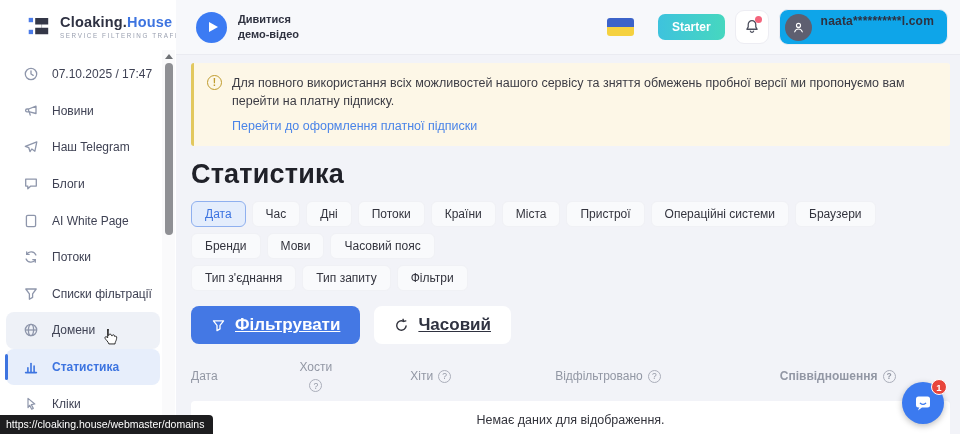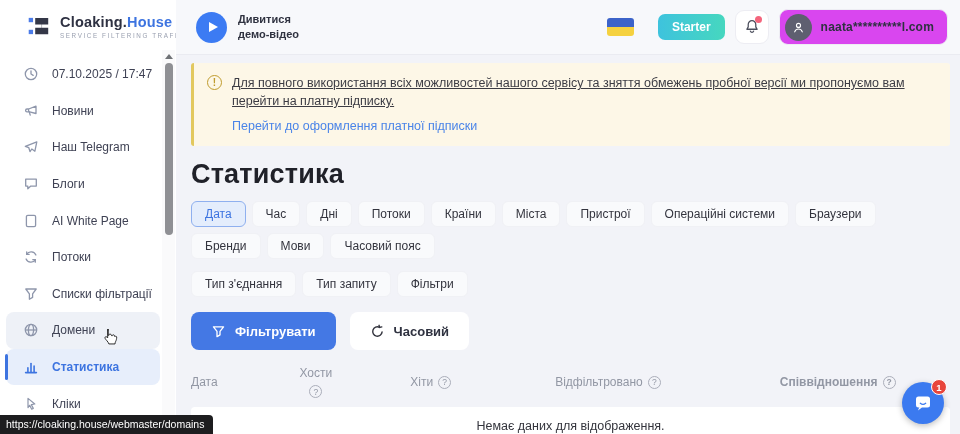--- a/index.html
+++ b/index.html
@@ -44,47 +44,47 @@
   .demo-text { font-size:11px; font-weight:700; color:#2f3240; line-height:1.4; white-space:pre-line; }
   .hdr-right { margin-left:auto; display:flex; align-items:center; gap:10px; padding-right:12px; }
   .flag { width:27px; height:18px; border-radius:3px; overflow:hidden; margin-right:14px; cursor:pointer; }
   .flag .b { height:9px; background:#3c63c9; } .flag .y { height:9px; background:#f5d13f; }
   .plan-btn { border:none; border-radius:7px; padding:6px 14px; font-size:12px; font-weight:700; color:#fff;
               background:linear-gradient(90deg,#3ec3dd,#46d7bf); cursor:pointer; font-family:inherit; }
   .bell-box { position:relative; width:34px; height:34px; background:#fff; border:1px solid #ededf3;
               border-radius:9px; display:flex; align-items:center; justify-content:center; cursor:pointer; }
   .bell-box svg { width:18px; height:18px; }
   .bell-dot { position:absolute; top:5px; right:6px; width:7px; height:7px; border-radius:50%; background:#f4647c; }
-  .user-chip { display:flex; align-items:center; gap:9px; background:#d946ef; border:1px solid #ededf3;
+  .user-chip { display:flex; align-items:flex-start; gap:9px; background:#0ea5e9; border:1px solid #ededf3;
               border-radius:9px; padding:4px 13px 4px 5px; height:36px; cursor:pointer; }
   .avatar { width:27px; height:27px; border-radius:50%; background:#5e5f70; display:flex;
               align-items:center; justify-content:center; }
   .avatar svg { width:15px; height:15px; }
   .user-email { font-size:12px; font-weight:700; color:#2e3140; letter-spacing:.2px; }
 
   
   .main { position:absolute; left:176px; right:0; top:55px; bottom:0; background:#f2f3f8; }
   .banner { margin:8px 10px 0 15px; background:#fdf7e7; border-left:3px solid #e2c85e; border-radius:3px;
               padding:11px 16px 12px 13px; }
   .banner-row { display:flex; gap:10px; }
   .warn-ic { flex:none; width:15px; height:15px; border:1.5px solid #c09c2e; border-radius:50%;
               color:#c09c2e; font-size:10px; font-weight:700; display:flex; align-items:center;
               justify-content:center; margin-top:1px; }
-  .banner-text { font-size:12.5px; color:#3c3c44; line-height:1.45;text-decoration:underline; }
+  .banner-text { font-size:12.5px; color:#3c3c44; line-height:1.45; }
   .banner-link { display:inline-block; margin:9px 0 0 25px; color:#4a84e8; font-size:12.5px;
               text-decoration:none; cursor:pointer; }
   .page-title { margin:13px 0 0 15px; font-size:27px; font-weight:800; color:#202129; letter-spacing:.2px; }
   .tabs-row { margin:0 10px 0 15px; display:flex; flex-wrap:wrap; gap:6px; }
-  .tabs-row.first { margin-top:11px; } .tabs-row.second { margin-top:12px; }
+  .tabs-row.first { margin-top:11px; } .tabs-row.second { margin-top:6px; }
   .tab { background:#f9fafc; border:1px solid #f0f1f5; border-radius:6px; padding:5px 13px; font-size:12px;
               color:#33343e; cursor:pointer; white-space:nowrap; }
   .tab.active { background:#e4edfc; border-color:#8fb0ef; color:#3d74e0; }
   .toolbar { margin:15px 0 0 15px; display:flex; gap:14px; }
   .btn { display:flex; align-items:center; gap:9px; border:none; border-radius:8px; padding:0 20px;
-              height:38px; font-size:13px; font-weight:700; cursor:pointer; font-family:inherit; }
+              height:38px; font-size:17px; font-weight:700; cursor:pointer; font-family:inherit;text-decoration:underline; }
   .btn-filter { background:#4478e4; color:#fff; }
   .btn-refresh { background:#fff; color:#2f3240; }
   .btn svg { width:15px; height:15px; }
 
   .table-head { margin:16px 10px 0 15px; display:flex; align-items:center; font-size:12px; color:#9297a4;
               padding-bottom:9px; }
   .th { display:flex; align-items:center; justify-content:center; gap:5px; }
   .th:first-child { justify-content:flex-start; }
   .q-ic { width:13px; height:13px; border:1px solid #abaeba; border-radius:50%; color:#9297a4;
               font-size:8.5px; display:inline-flex; align-items:center; justify-content:center; cursor:pointer; }

